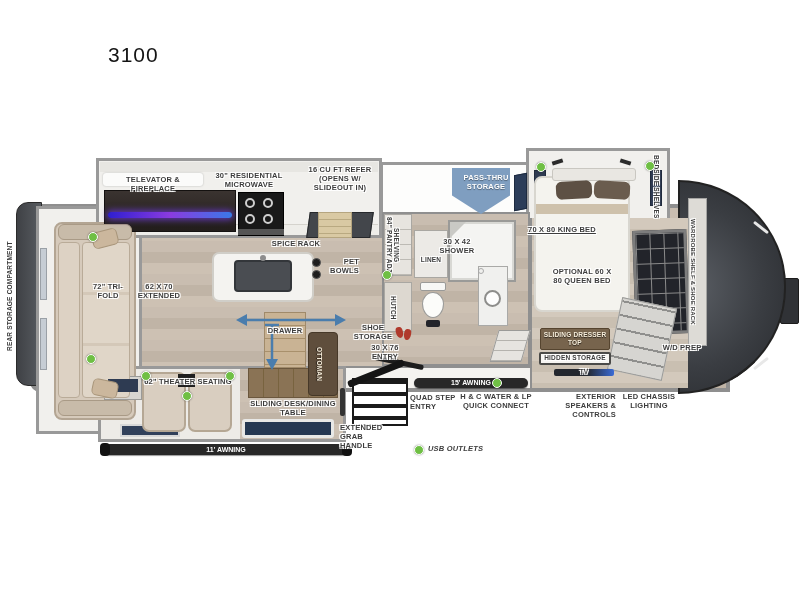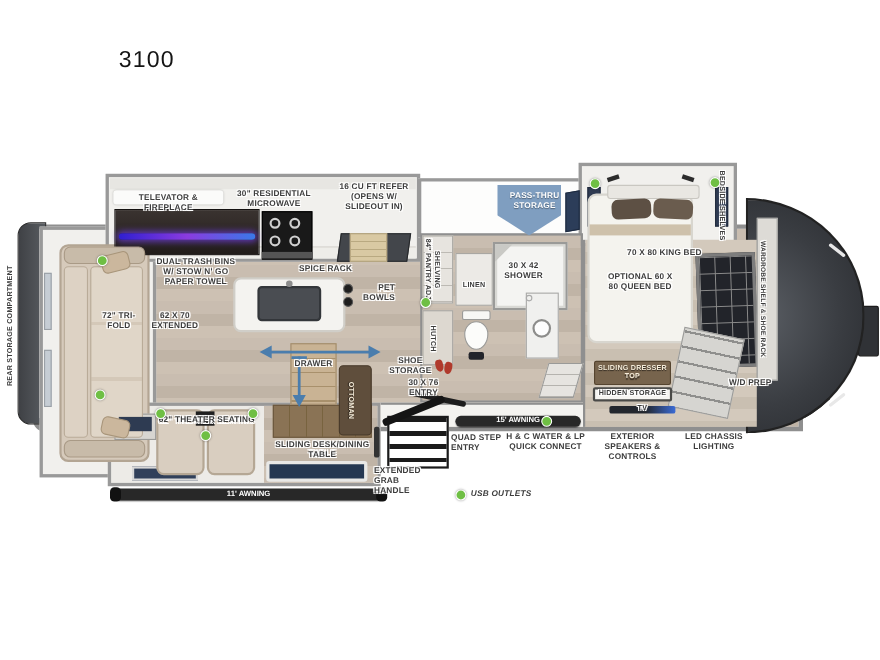--- a/index.html
+++ b/index.html
@@ -79,21 +79,20 @@
   <div class="box" style="left:245px;top:214px;width:10px;height:10px;border:2px solid #cfcfcf;border-radius:50%;z-index:7;"></div>
   <div class="box" style="left:263px;top:214px;width:10px;height:10px;border:2px solid #cfcfcf;border-radius:50%;z-index:7;"></div>
   <div class="box" style="left:238px;top:229px;width:46px;height:6px;background:#555;z-index:7;"></div>
 
   <div class="lbl" style="left:306px;top:166px;width:68px;">16 CU FT REFER (OPENS W/ SLIDEOUT IN)</div>
   <div class="box" style="left:308px;top:212px;width:64px;height:26px;background:#43464b;border:1px solid #26282b;transform:skewX(-8deg);z-index:6;"></div>
 
   <div class="box" style="left:318px;top:212px;width:34px;height:26px;background:#d9c9a3;border:1px solid #b5a57f;z-index:8;
               background-image:repeating-linear-gradient(180deg,transparent 0 6px,#b9a981 6px 7px);"></div>
   <div class="lbl" style="left:268px;top:240px;width:56px;">SPICE RACK</div>
-  <div class="lbl" style="left:138px;top:234px;width:80px;">DUAL TRASH BINS W/ STOW N' GO PAPER TOWEL</div>
 
   <div class="box" style="left:212px;top:252px;width:102px;height:50px;background:#f4f3f0;border:2px solid #d0cec8;border-radius:7px;z-index:6;"></div>
   <div class="box" style="left:234px;top:260px;width:58px;height:32px;background:#4a4d52;border:2px solid #33363a;border-radius:4px;z-index:7;"></div>
   <div class="box" style="left:260px;top:255px;width:6px;height:6px;background:#8d8d8d;border-radius:50%;z-index:8;"></div>
   <div class="box" style="left:312px;top:258px;width:9px;height:9px;background:#1e1e1e;border:1px solid #555;border-radius:50%;z-index:8;"></div>
   <div class="box" style="left:312px;top:270px;width:9px;height:9px;background:#1e1e1e;border:1px solid #555;border-radius:50%;z-index:8;"></div>
   <div class="lbl" style="left:323px;top:258px;width:36px;text-align:right;">PET BOWLS</div>
 
   <div class="box" style="left:380px;top:162px;width:150px;height:54px;background:#fdfdfc;border:3px solid #999;z-index:4;"></div>
   <div class="box" style="left:452px;top:168px;width:58px;height:46px;background:#7f9ec0;z-index:6;
@@ -108,21 +107,21 @@
   <div class="box" style="left:384px;top:282px;width:28px;height:50px;background:#ddd8d0;border:1px solid #a9a7a2;z-index:6;"></div>
   <div class="lbl sm vdown" style="left:389px;top:286px;width:18px;height:44px;">HUTCH</div>
   <div class="usb" style="left:382px;top:270px;"></div>
 
   <div class="box" style="left:414px;top:230px;width:34px;height:48px;background:#eceae6;border:1px solid #a9a7a2;z-index:6;"></div>
   <div class="lbl sm" style="left:412px;top:256px;width:38px;">LINEN</div>
 
   <div class="box" style="left:448px;top:220px;width:68px;height:62px;background:#f4f4f2;border:2px solid #9a9a98;box-shadow:inset 0 0 0 2px #d8d8d4;z-index:6;"></div>
   <div class="box" style="left:450px;top:222px;width:0;height:0;border-top:16px solid #c9c9c5;border-right:16px solid transparent;z-index:7;"></div>
   <div class="box" style="left:478px;top:268px;width:6px;height:6px;border:1px solid #aaa;border-radius:50%;z-index:7;"></div>
-  <div class="lbl" style="left:448px;top:238px;width:56px;">30 x 42 SHOWER</div>
+  <div class="lbl" style="left:429px;top:238px;width:56px;">30 x 42 SHOWER</div>
 
   <div class="box" style="left:420px;top:282px;width:26px;height:9px;background:#f7f7f5;border:1px solid #9a9a98;border-radius:2px;z-index:6;"></div>
   <div class="box" style="left:422px;top:292px;width:22px;height:26px;background:#fcfcfa;border:1px solid #9a9a98;border-radius:50% 50% 50% 50%/45% 45% 55% 55%;z-index:6;"></div>
   <div class="box" style="left:426px;top:320px;width:14px;height:7px;background:#23242a;border-radius:2px;z-index:6;"></div>
 
   <div class="box" style="left:478px;top:266px;width:30px;height:60px;background:#f0f0ee;border:1px solid #a9a9a7;z-index:6;"></div>
   <div class="box" style="left:484px;top:290px;width:17px;height:17px;background:#fdfdfd;border:2px solid #8d8d8b;border-radius:50%;z-index:7;"></div>
 
   <div class="box" style="left:494px;top:330px;width:32px;height:32px;background:#e6e4e0;border:1px solid #9a9a98;transform:skewX(-16deg);z-index:6;
               background-image:repeating-linear-gradient(180deg,transparent 0 9px,#b5b3ae 9px 10px);"></div>
@@ -140,22 +139,22 @@
   <div class="box" style="left:534px;top:170px;width:12px;height:36px;background:#2f3b52;border:1px solid #222c3e;z-index:6;"></div>
   <div class="box" style="left:650px;top:170px;width:12px;height:36px;background:#2f3b52;border:1px solid #222c3e;z-index:6;"></div>
   <div class="usb" style="left:536px;top:162px;"></div>
   <div class="usb" style="left:645px;top:161px;"></div>
 
   <div class="box" style="left:534px;top:176px;width:96px;height:136px;background:#f4f3ee;border:2px solid #d8d6cf;border-radius:8px;z-index:6;"></div>
   <div class="box" style="left:552px;top:168px;width:84px;height:13px;background:#e9e7e2;border:1px solid #c9c7c1;border-radius:3px;z-index:7;"></div>
   <div class="box" style="left:556px;top:181px;width:36px;height:18px;background:#5d5044;border-radius:6px;transform:rotate(-3deg);z-index:8;"></div>
   <div class="box" style="left:594px;top:181px;width:36px;height:18px;background:#6a5c4e;border-radius:6px;transform:rotate(3deg);z-index:8;"></div>
   <div class="box" style="left:536px;top:204px;width:92px;height:10px;background:#c4b49a;opacity:.8;z-index:7;"></div>
-  <div class="lbl" style="left:568px;top:226px;width:72px;">70 x 80 KING BED</div>
-  <div class="lbl" style="left:552px;top:248px;width:60px;">OPTIONAL 60 x 80 QUEEN BED</div>
+  <div class="lbl" style="left:526px;top:226px;width:72px;text-decoration:underline;">70 x 80 KING BED</div>
+  <div class="lbl" style="left:552px;top:268px;width:60px;">OPTIONAL 60 x 80 QUEEN BED</div>
   <div class="lbl sm vdown" style="left:652px;top:151px;width:14px;height:72px;">BEDSIDE SHELVES</div>
 
   <div class="box wood2" style="left:530px;top:218px;width:158px;height:170px;border-left:2px solid #8f8f8f;z-index:5;"></div>
   <div class="box" style="left:634px;top:230px;width:54px;height:104px;background:#22242a;border:3px solid #7d7d7d;transform:rotate(-2deg);z-index:6;
               background-image:linear-gradient(#8a8a8a 1px,transparent 1px),linear-gradient(90deg,#8a8a8a 1px,transparent 1px);background-size:14px 15px;"></div>
   <div class="box" style="left:688px;top:198px;width:19px;height:148px;background:#dddbd6;border:1px solid #a5a5a3;z-index:6;"></div>
   <div class="lbl sm vdown" style="left:689px;top:200px;width:17px;height:144px;font-size:6px;">WARDROBE SHELF &amp; SHOE RACK</div>
 
   <div class="box" style="left:614px;top:302px;width:56px;height:74px;background:#d6d5d1;border:1px solid #9b9b99;transform:rotate(12deg);z-index:6;
               background-image:repeating-linear-gradient(0deg,transparent 0 12px,#8f8f8d 12px 14px);"></div>
@@ -214,20 +213,20 @@
   <div class="usb" style="left:492px;top:378px;"></div>
 
   <div class="bar" style="left:104px;top:444px;width:244px;height:11px;line-height:11px;">
     <span>11' AWNING</span>
   </div>
   <div class="box" style="left:100px;top:443px;width:10px;height:13px;background:#111;border-radius:4px;z-index:26;"></div>
   <div class="box" style="left:342px;top:443px;width:10px;height:13px;background:#111;border-radius:4px;z-index:26;"></div>
 
   <div class="lbl left" style="left:410px;top:394px;width:50px;">QUAD STEP ENTRY</div>
   <div class="lbl" style="left:456px;top:393px;width:80px;">H &amp; C WATER &amp; LP QUICK CONNECT</div>
-  <div class="lbl" style="left:534px;top:393px;width:82px;">EXTERIOR SPEAKERS &amp; CONTROLS</div>
+  <div class="lbl" style="left:534px;top:393px;width:82px;text-align:right;">EXTERIOR SPEAKERS &amp; CONTROLS</div>
   <div class="lbl" style="left:620px;top:393px;width:58px;">LED CHASSIS LIGHTING</div>
   <div class="lbl left" style="left:340px;top:424px;width:56px;">EXTENDED GRAB HANDLE</div>
 
   <div class="usb" style="left:414px;top:445px;"></div>
   <div class="lbl left" style="left:428px;top:445px;width:60px;font-style:italic;">USB OUTLETS</div>
 
 </div>
 
 </body></html>

